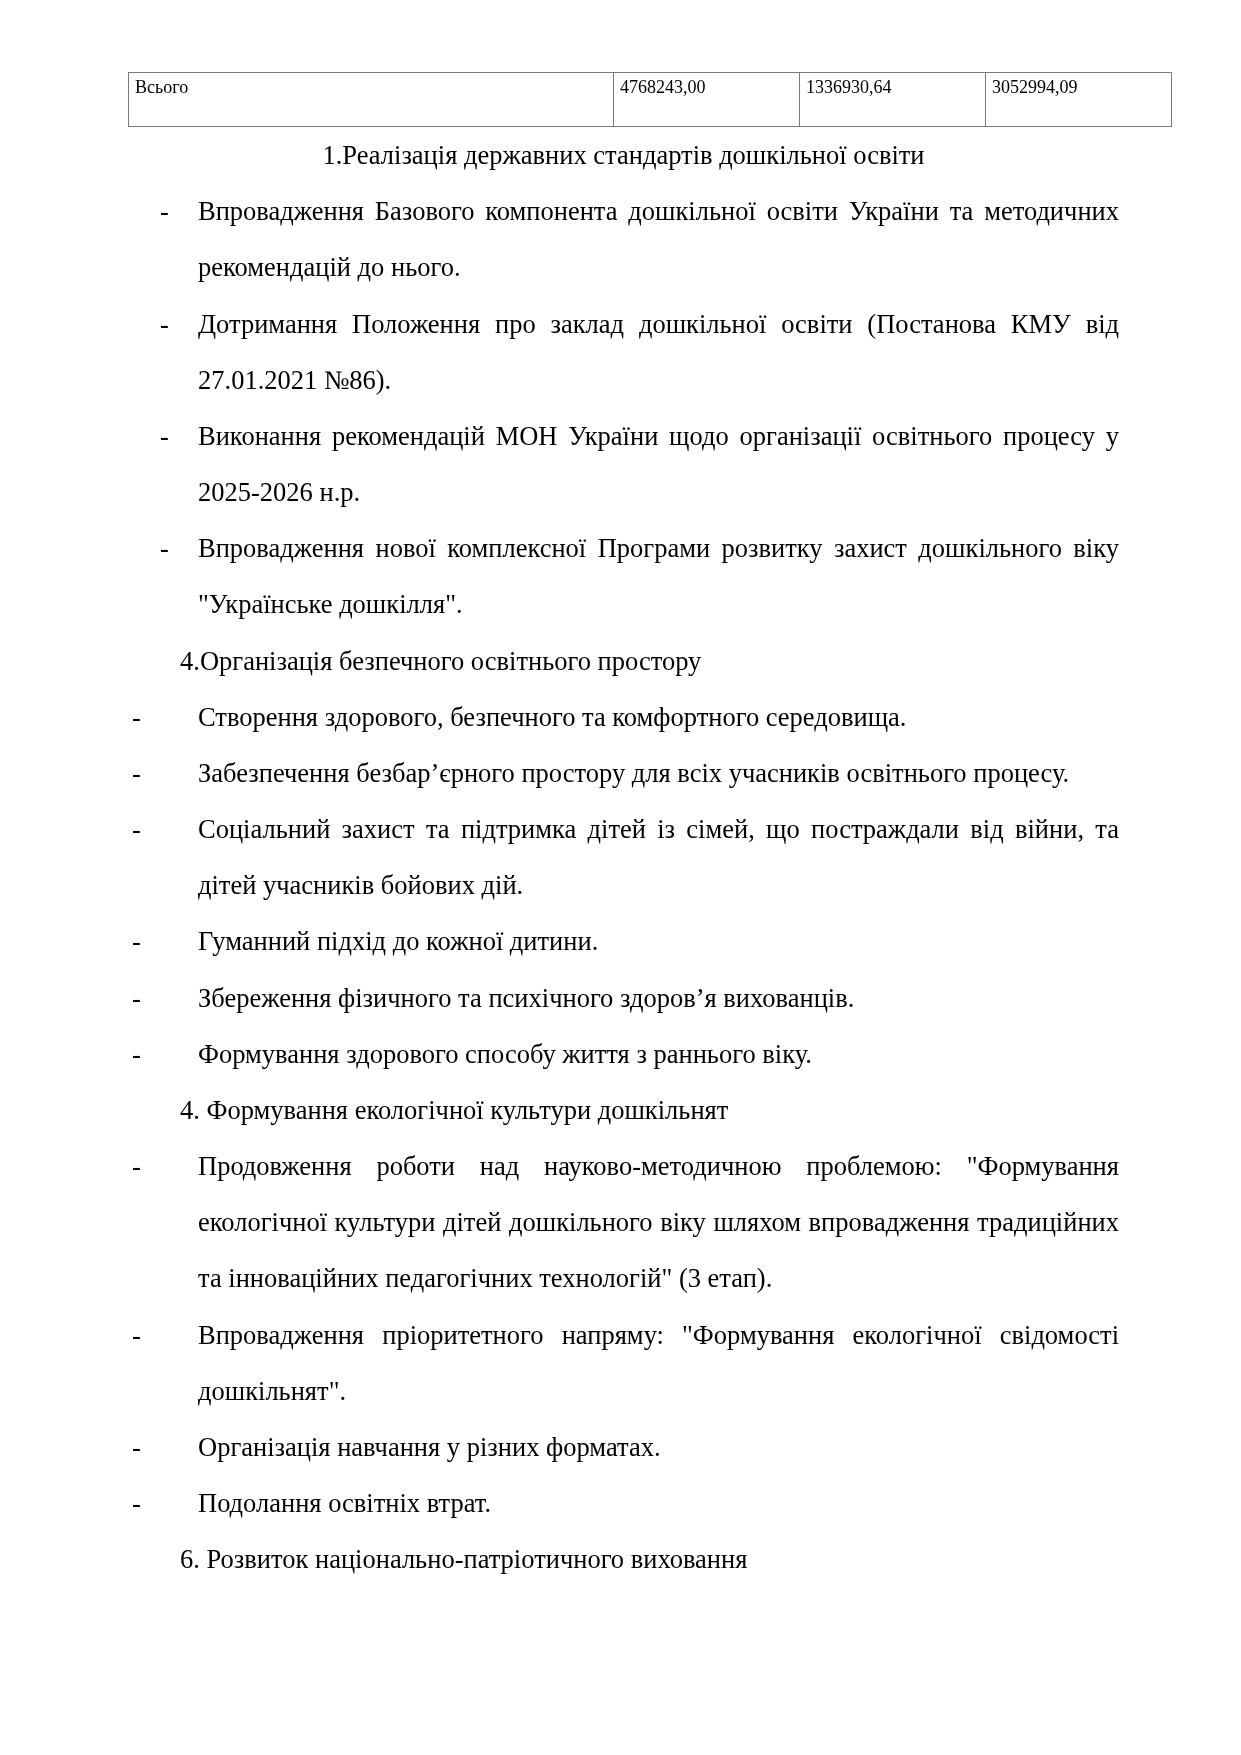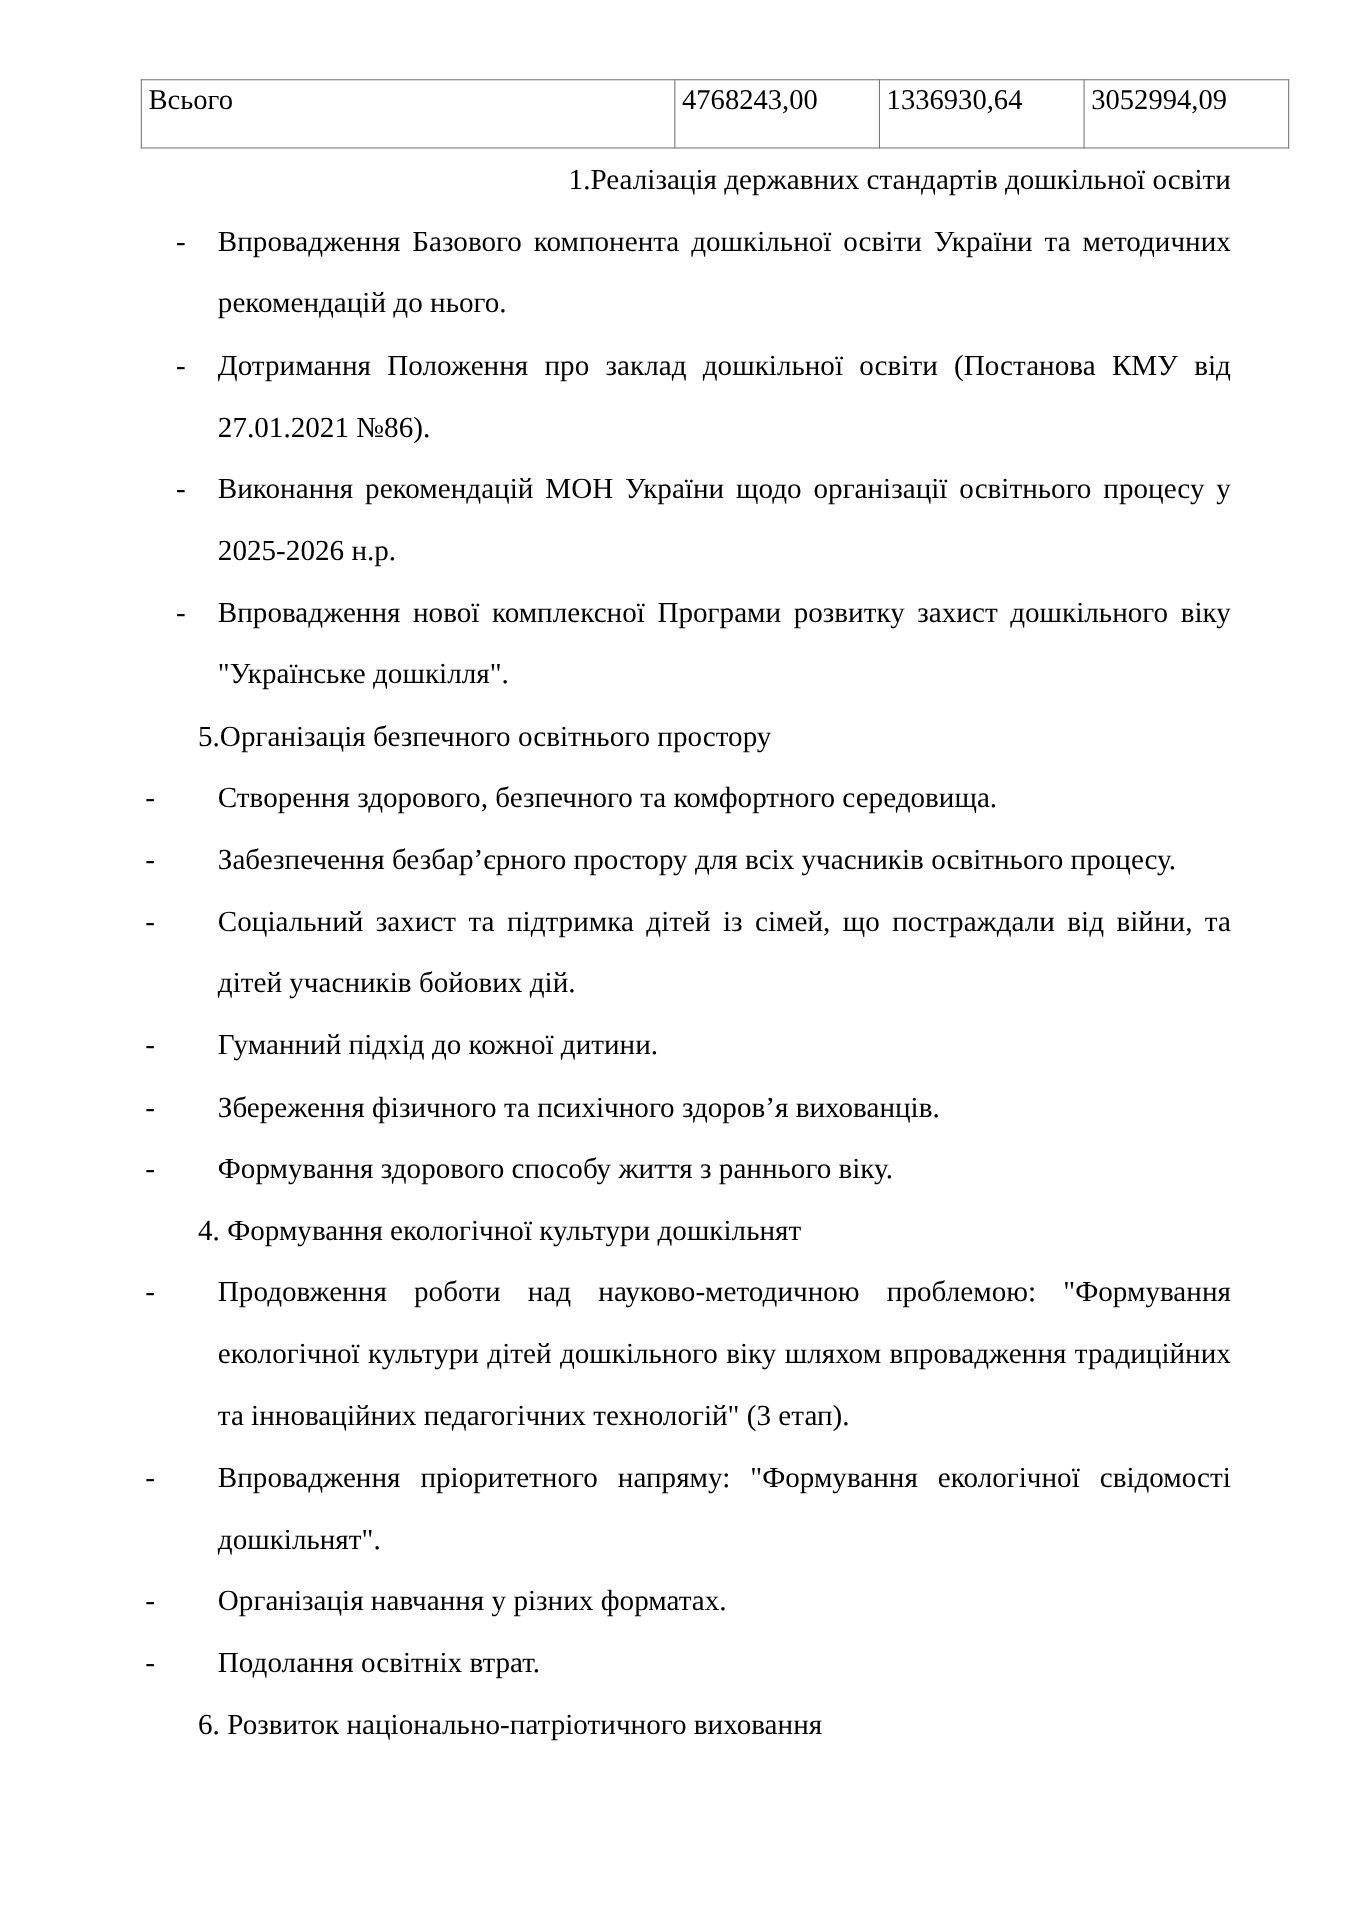--- a/index.html
+++ b/index.html
@@ -27,21 +27,21 @@
   
   table.totals {
     border-collapse: collapse;
     width: 991px;
     margin: 0 0 0 0;
     table-layout: fixed;
   }
   table.totals td {
     border: 1px solid #7a7a7a;
     vertical-align: top;
-    font-size: 26px;
+    font-size: 18px;
     line-height: 1.0;
     padding: 5px 6px 30px 6px;
     font-family: "Liberation Serif", "DejaVu Serif", serif;
   }
   td.c-label  { width: 472px; }
   td.c-num1   { width: 173px; }
   td.c-num2   { width: 173px; }
   td.c-num3   { width: 173px; }
 
   
@@ -55,21 +55,21 @@
     padding: 0;
   }
 
   .intro {
     text-align: justify;
     text-indent: 52px;
     margin-top: 6px;
   }
 
   .sec-head-flush {
-    text-align: right;
+    text-align: center;
     text-indent: 0;
   }
   .sec-head-indent {
     text-align: left;
     padding-left: 52px;
   }
 
   
   .bullet {
     position: relative;
@@ -127,21 +127,21 @@
           <span class="btext">Дотримання Положення про заклад дошкільної освіти (Постанова КМУ від 27.01.2021 №86).</span>
         </p>
         <p class="bullet deep">
           <span class="dash">-</span>
           <span class="btext">Виконання рекомендацій МОН України щодо організації освітнього процесу у 2025-2026 н.р.</span>
         </p>
         <p class="bullet deep">
           <span class="dash">-</span>
           <span class="btext">Впровадження нової комплексної Програми розвитку захист дошкільного віку "Українське дошкілля".</span>
         </p>
-        <p class="section-heading sec-head-indent">5.Організація безпечного освітнього простору</p>
+        <p class="section-heading sec-head-indent">4.Організація безпечного освітнього простору</p>
         <p class="bullet shallow">
           <span class="dash">-</span>
           <span class="btext">Створення здорового, безпечного та комфортного середовища.</span>
         </p>
         <p class="bullet shallow">
           <span class="dash">-</span>
           <span class="btext">Забезпечення безбар’єрного простору для всіх учасників освітнього процесу.</span>
         </p>
         <p class="bullet shallow">
           <span class="dash">-</span>

